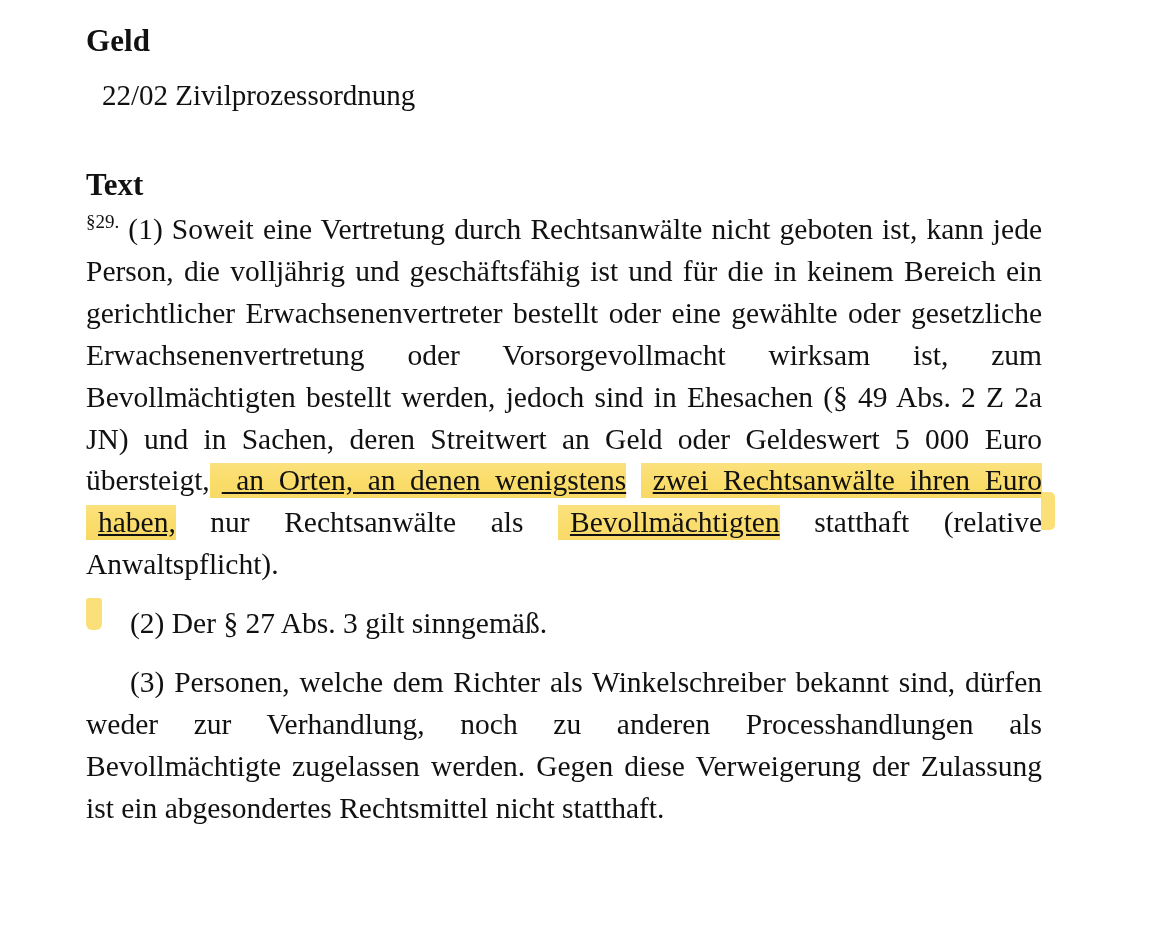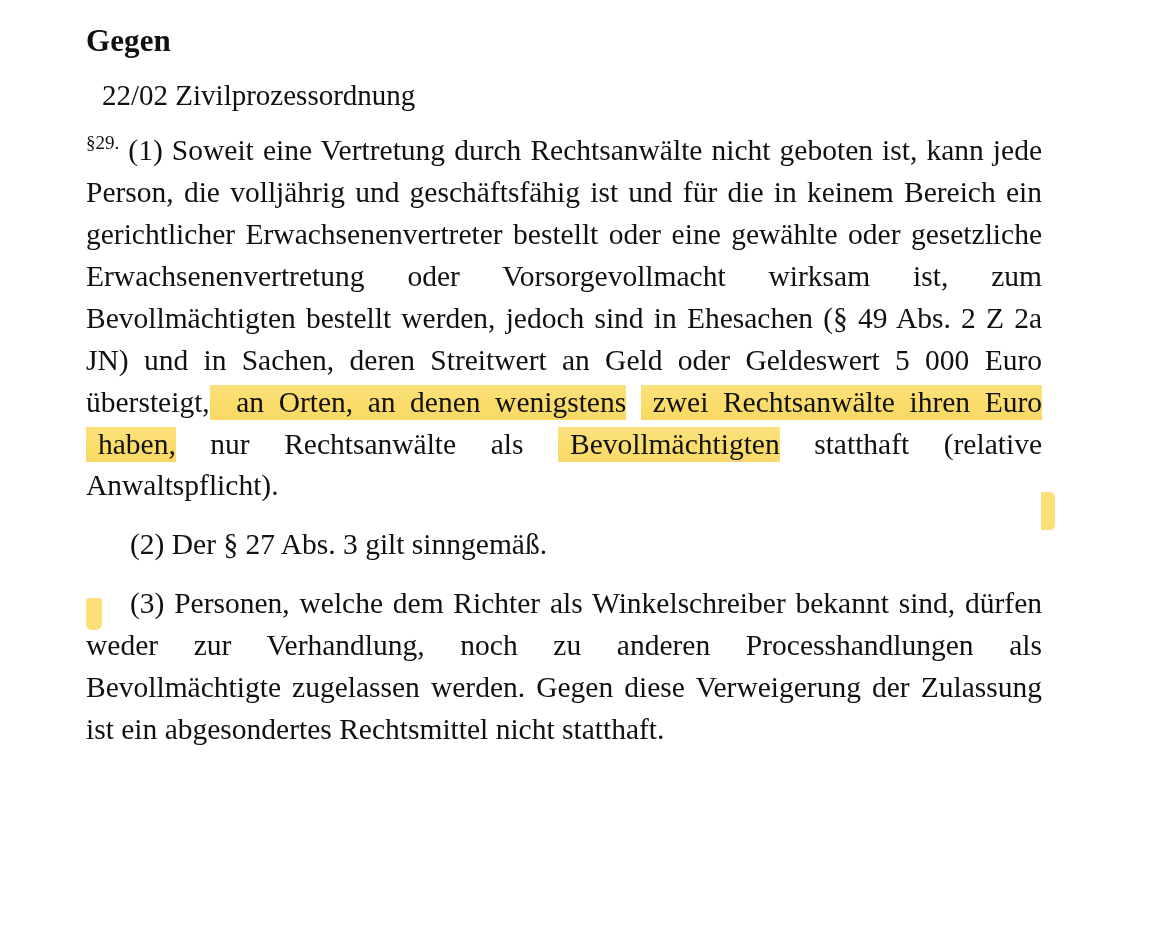--- a/index.html
+++ b/index.html
@@ -57,20 +57,21 @@
     font-size: 19px;
     vertical-align: super;
   }
 
   
   .hl {
     background: #fbdf72;
     box-decoration-break: clone;
     -webkit-box-decoration-break: clone;
     padding: 1px 0 2px 12px;
+    text-decoration: underline;
   }
   .hl-a {
     
     background: linear-gradient(to bottom, rgba(251,223,114,0.92) 0%, rgba(250,219,100,0.97) 55%, rgba(247,213,86,0.9) 100%);
   }
   .hl-b {
     background: linear-gradient(to bottom, rgba(251,223,114,0.92) 0%, rgba(250,219,100,0.97) 60%, rgba(247,211,80,0.88) 100%);
   }
   .hl-c {
     background: linear-gradient(to bottom, rgba(251,223,114,0.9) 0%, rgba(250,219,100,0.95) 60%, rgba(247,211,80,0.85) 100%);
@@ -93,23 +94,24 @@
     height: 38px;
     background: rgba(250,219,100,0.88);
     border-radius: 0 5px 5px 0;
   }
 </style>
 </head>
 <body>
 
 <div class="page">
 
-  <h2 class="section-heading">Gegen</h2>
+  <h2 class="section-heading">Geld</h2>
   <p class="subline">22/02 Zivilprozessordnung</p>
 
+  <h2 class="heading-text">Text</h2>
 
   <p class="body">
     <span class="sup">§</span><span class="sup">29.</span>
     <span>(1)</span>
     <span>Soweit eine Vertretung durch Rechtsanwälte nicht geboten ist, kann jede Person, die volljährig und geschäftsfähig ist und für die in keinem Bereich ein gerichtlicher Erwachsenenvertreter bestellt oder eine gewählte oder gesetzliche Erwachsenenvertretung oder Vorsorgevollmacht wirksam ist, zum Bevollmächtigten bestellt werden, jedoch sind in Ehesachen (§ 49 Abs. 2 Z 2a JN) und in Sachen, deren Streitwert an Geld oder Geldeswert 5 000 Euro übersteigt,</span><span class="hl hl-a"> an Orten, an denen wenigstens</span>
     <span class="hl hl-b">zwei Rechtsanwälte ihren Euro haben,</span><span> nur Rechtsanwälte als </span><span class="hl hl-c">Bevollmächtigten</span><span> statthaft (relative Anwaltspflicht).</span>
   </p>
 
   <p class="body indent-para">
     <span>(2)</span>

